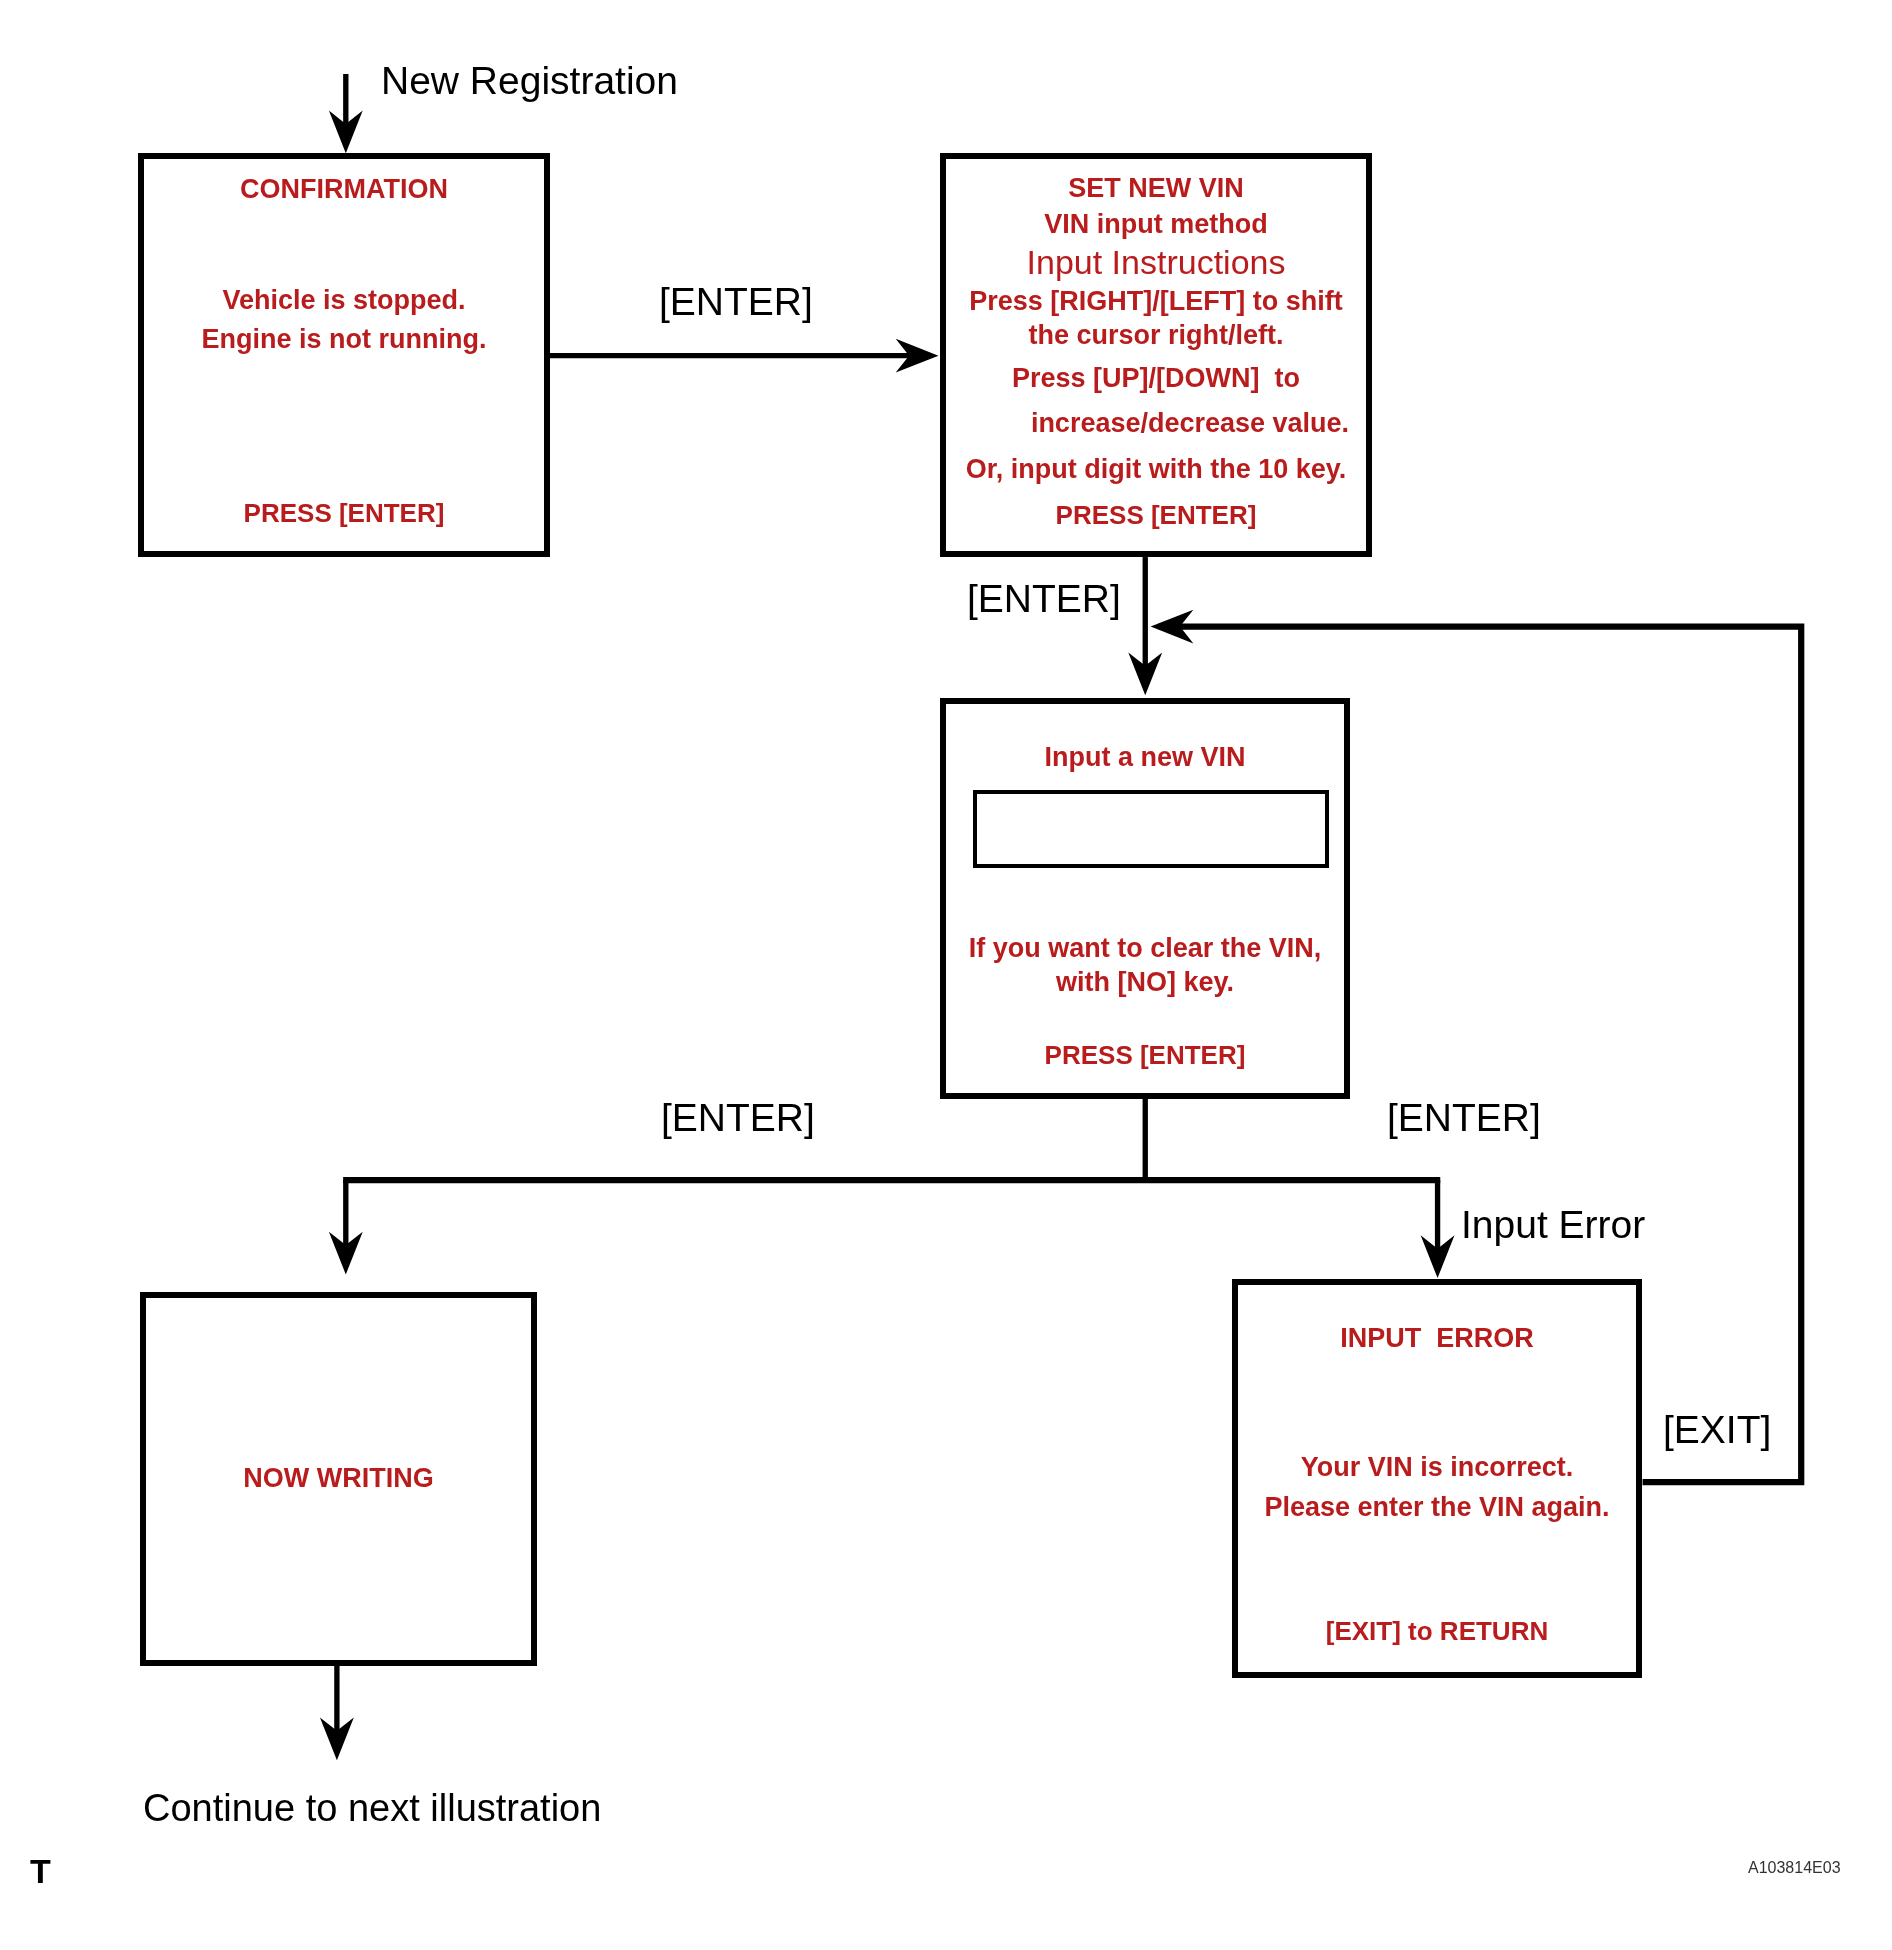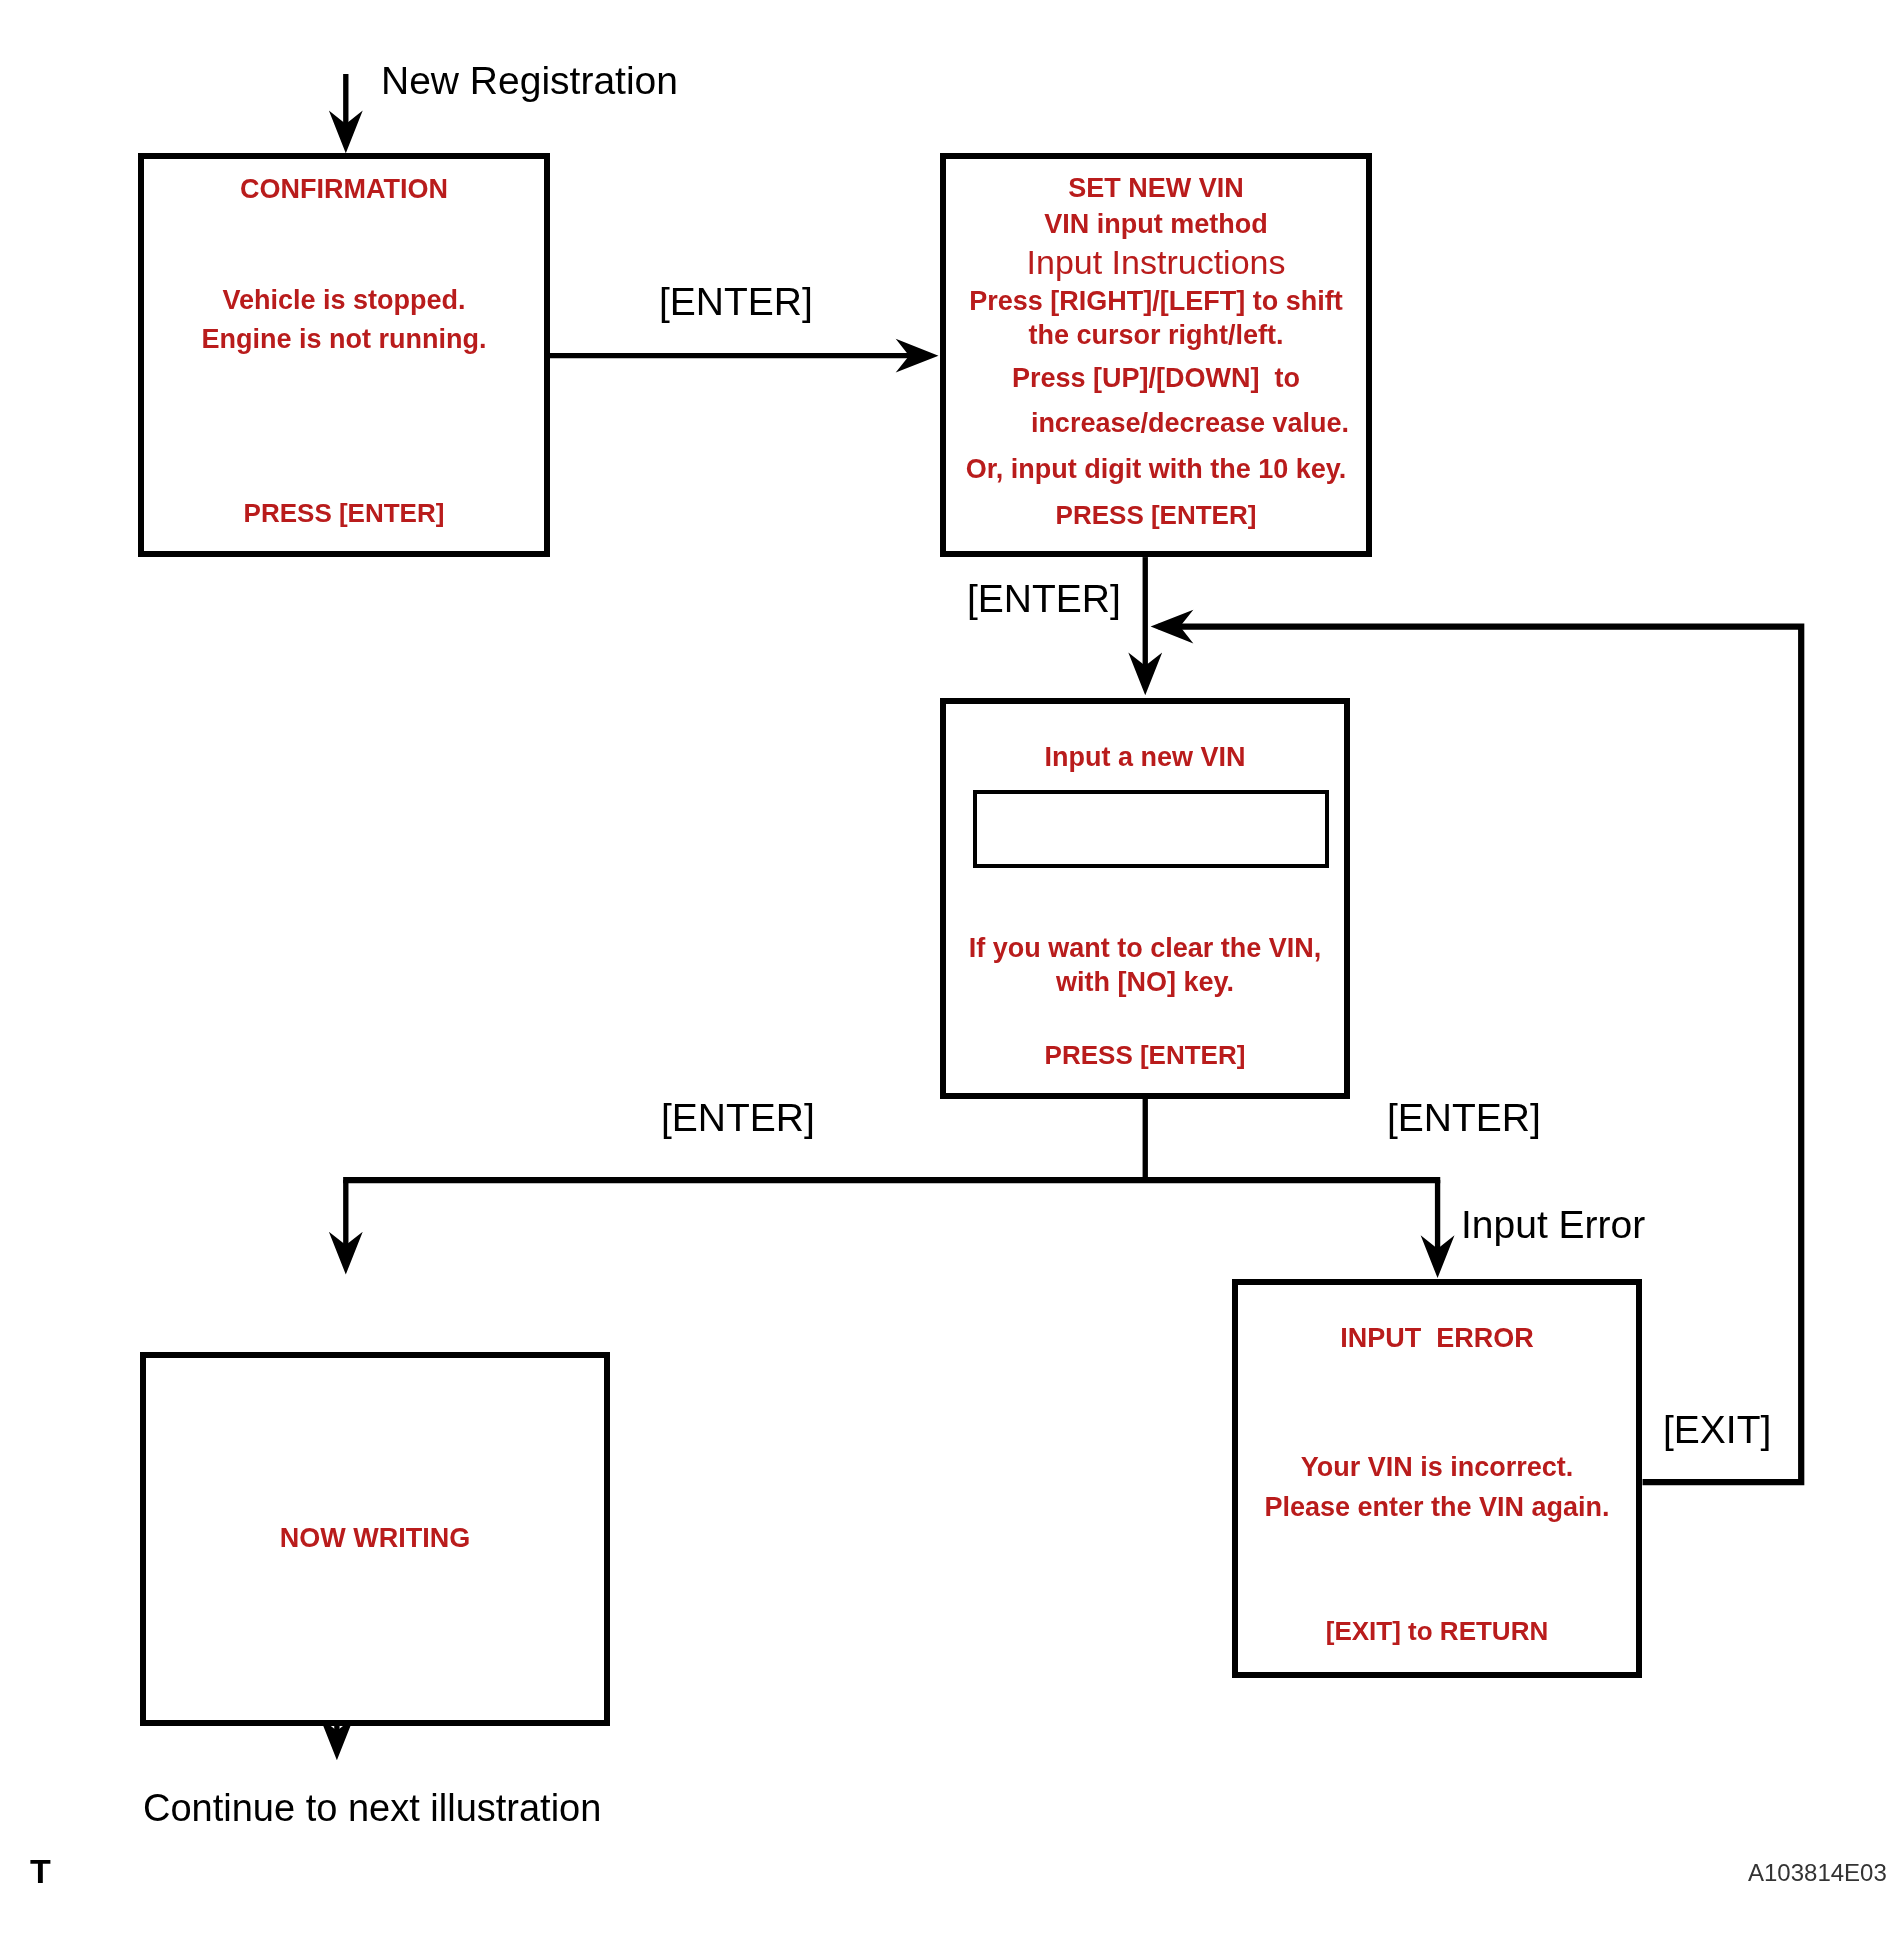--- a/index.html
+++ b/index.html
@@ -45,21 +45,21 @@
     border:4.5px solid #000;
     background:#fff;
     box-sizing:border-box;
     font-size:27px;
     font-weight:bold;
     text-align:center;
     line-height:70px;
   }
   .footer-note{font-size:26px;}
   #page-marker{font-size:34px;font-weight:bold;}
-  #figure-id{font-size:24px;color:#333;}
+  #figure-id{font-size:16px;color:#333;}
 </style>
 </head>
 <body>
 
 <div id="stage">
 
   <svg id="wires" width="1893" height="1951" viewBox="0 0 2124 2189">
     <g stroke="#000" stroke-width="6" fill="none">
 
       <line x1="388" y1="83" x2="388" y2="162"></line>
@@ -122,21 +122,21 @@
   </div>
 
   <div class="box" style="left:940px;top:698px;width:410px;height:401px;">
     <div class="txt" style="top:37px;">Input a new VIN</div>
     <div class="vin-field" style="left:27px;top:86px;width:356px;height:78px;"></div>
     <div class="txt" style="top:228px;">If you want to clear the VIN,</div>
     <div class="txt" style="top:262px;">with [NO] key.</div>
     <div class="txt footer-note" style="bottom:21.4px;top:auto;">PRESS [ENTER]</div>
   </div>
 
-  <div class="box" style="left:140px;top:1352px;width:470px;height:374px;">
+  <div class="box" style="left:140px;top:1292px;width:397px;height:374px;">
     <div class="txt" style="top:164px;">NOW WRITING</div>
   </div>
 
   <div class="box" style="left:1232px;top:1279px;width:410px;height:399px;">
     <div class="txt" style="top:37px;">INPUT  ERROR</div>
     <div class="txt" style="top:166px;">Your VIN is incorrect.</div>
     <div class="txt" style="top:206px;">Please enter the VIN again.</div>
     <div class="txt footer-note" style="bottom:25px;top:auto;">[EXIT] to RETURN</div>
   </div>
 

